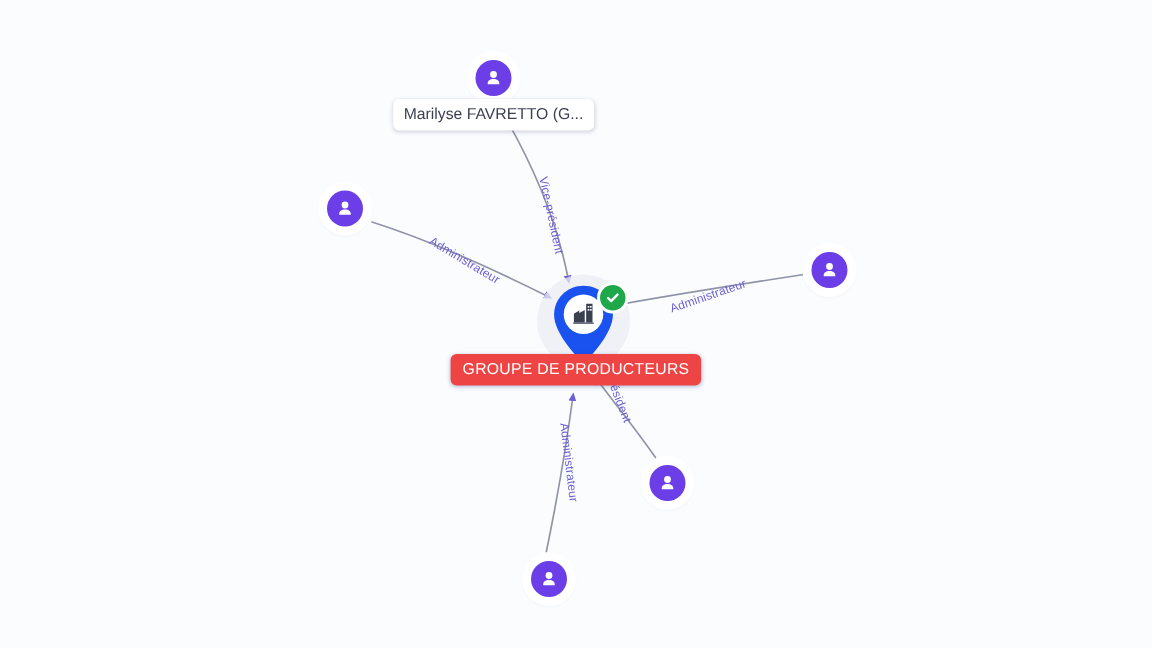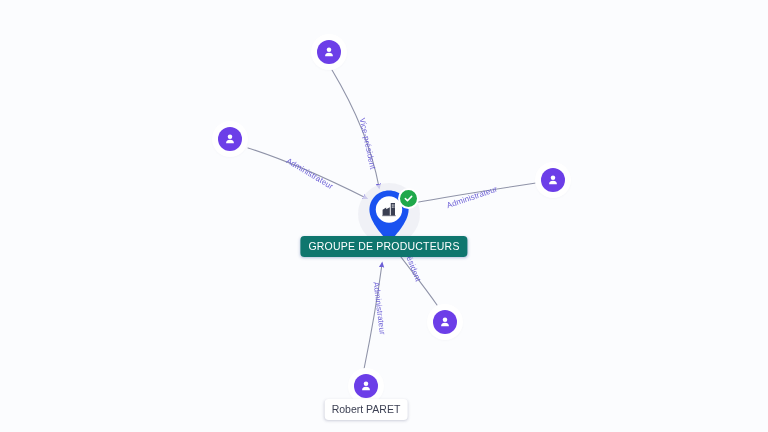--- a/index.html
+++ b/index.html
@@ -108,21 +108,21 @@
     line-height: 14px;
     padding: 3px 7px 4px 7px;
     border-radius: 4px;
     white-space: nowrap;
     box-shadow: 0 1px 3px rgba(40,45,90,0.22);
   }
 
   .company-label {
     position: absolute;
     transform: translate(-50%, 0);
-    background: #0f766e;
+    background: #ef4444;
     color: #ffffff;
     font-size: 10.5px;
     line-height: 14px;
     letter-spacing: .2px;
     padding: 3px 8px 4px 8px;
     border-radius: 4px;
     white-space: nowrap;
     box-shadow: 0 1px 3px rgba(20,60,140,0.3);
   }
 
@@ -169,20 +169,21 @@
   <div class="edge-label" style="left:376px; top:282px; transform: translate(0,-50%) rotate(83deg);">Administrateur</div>
 
   <div class="node person-node" style="left:329px; top:52px;">
     <div class="person-disc">
       <svg width="14" height="14" viewBox="0 0 24 24" fill="#ffffff">
         <circle cx="12" cy="8" r="3.9"></circle>
         <path d="M12 13.2c-4 0-6.6 2.2-6.6 4.6v1.4h13.2v-1.4c0-2.4-2.6-4.6-6.6-4.6z"></path>
       </svg>
     </div>
   </div>
+  <div class="node-label" style="left:329px; top:66px;">Marilyse FAVRETTO (G...</div>
 
   <div class="node person-node" style="left:230px; top:139px;">
     <div class="person-disc">
       <svg width="14" height="14" viewBox="0 0 24 24" fill="#ffffff">
         <circle cx="12" cy="8" r="3.9"></circle>
         <path d="M12 13.2c-4 0-6.6 2.2-6.6 4.6v1.4h13.2v-1.4c0-2.4-2.6-4.6-6.6-4.6z"></path>
       </svg>
     </div>
   </div>
 
@@ -205,21 +206,20 @@
   </div>
 
   <div class="node person-node" style="left:366px; top:386px;">
     <div class="person-disc">
       <svg width="14" height="14" viewBox="0 0 24 24" fill="#ffffff">
         <circle cx="12" cy="8" r="3.9"></circle>
         <path d="M12 13.2c-4 0-6.6 2.2-6.6 4.6v1.4h13.2v-1.4c0-2.4-2.6-4.6-6.6-4.6z"></path>
       </svg>
     </div>
   </div>
-  <div class="node-label" style="left:366px; top:399px;">Robert PARET</div>
 
   <div class="node company-node" style="left:389px; top:217px;">
     <div class="company-halo"></div>
 
     <svg class="pin-svg" width="46" height="58" viewBox="0 0 46 58">
       <path d="M23 2.5c-11 0-19.6 8.5-19.6 19.3 0 12.4 15.1 27.9 18.3 31.1a1.9 1.9 0 0 0 2.6 0c3.2-3.2 18.3-18.7 18.3-31.1C42.6 11 34 2.5 23 2.5z" fill="#1a52f0"></path>
       <circle cx="23" cy="21.5" r="13.2" fill="#ffffff"></circle>
     </svg>
 
     <span class="pin-icon">

